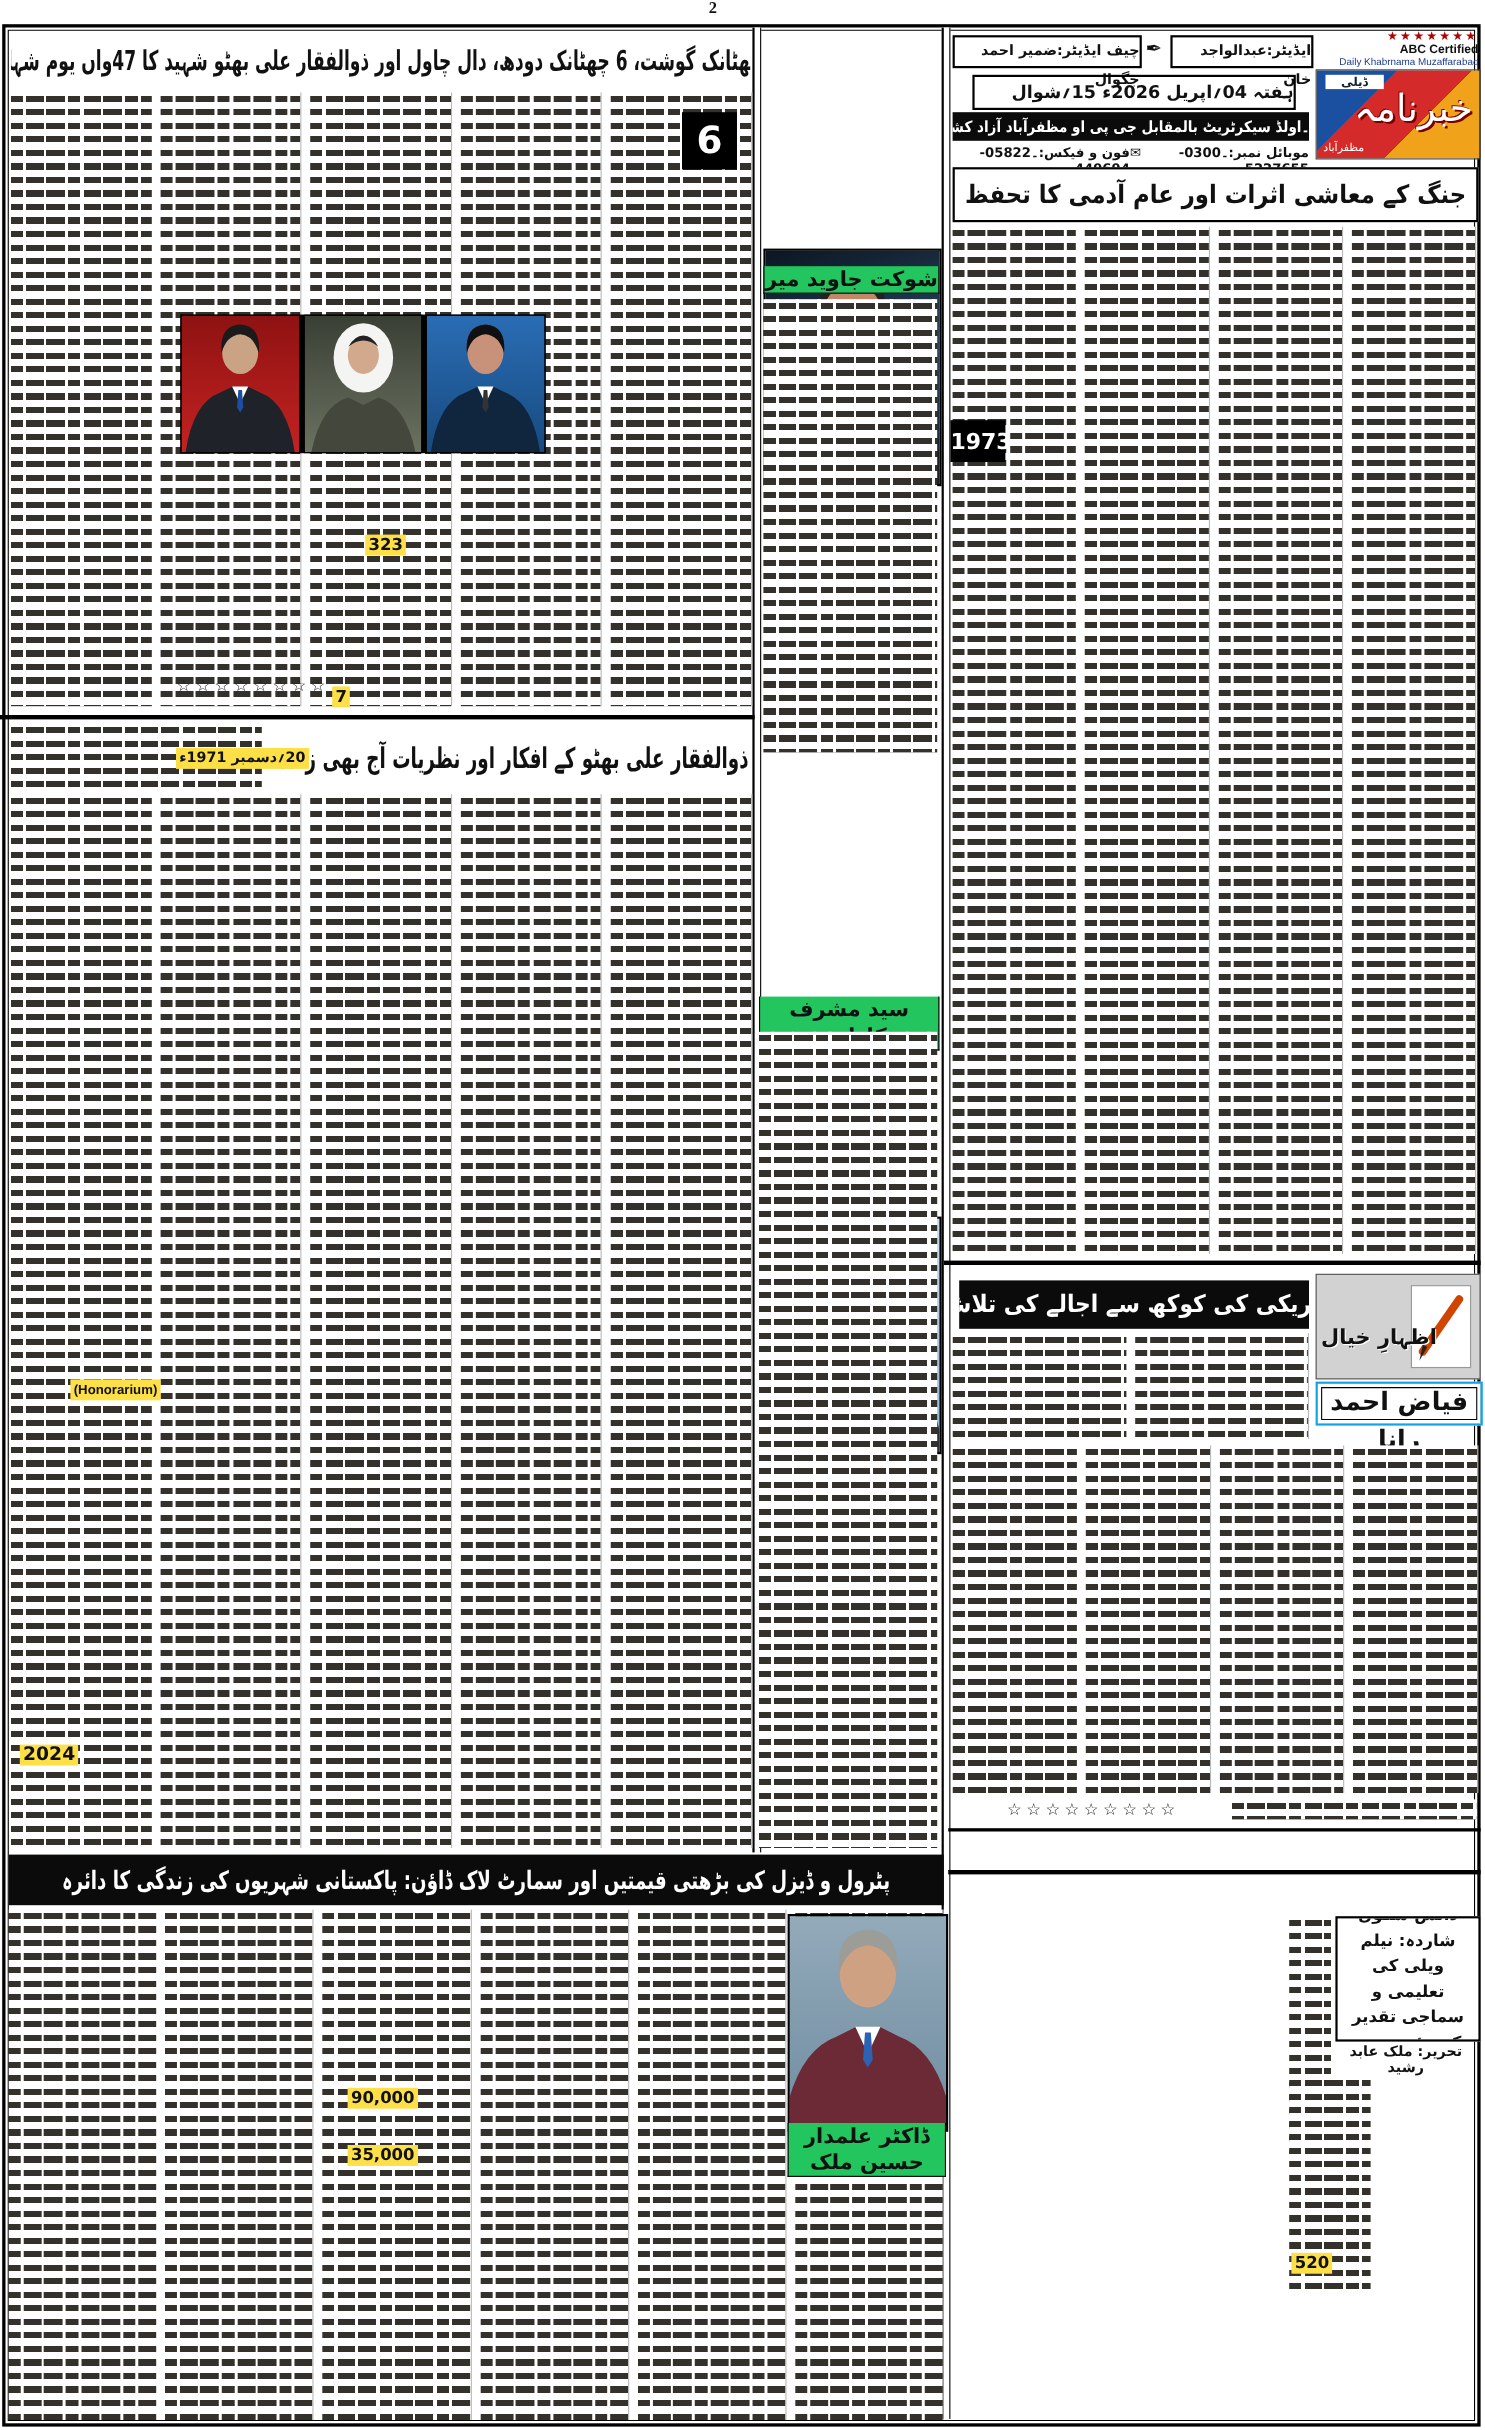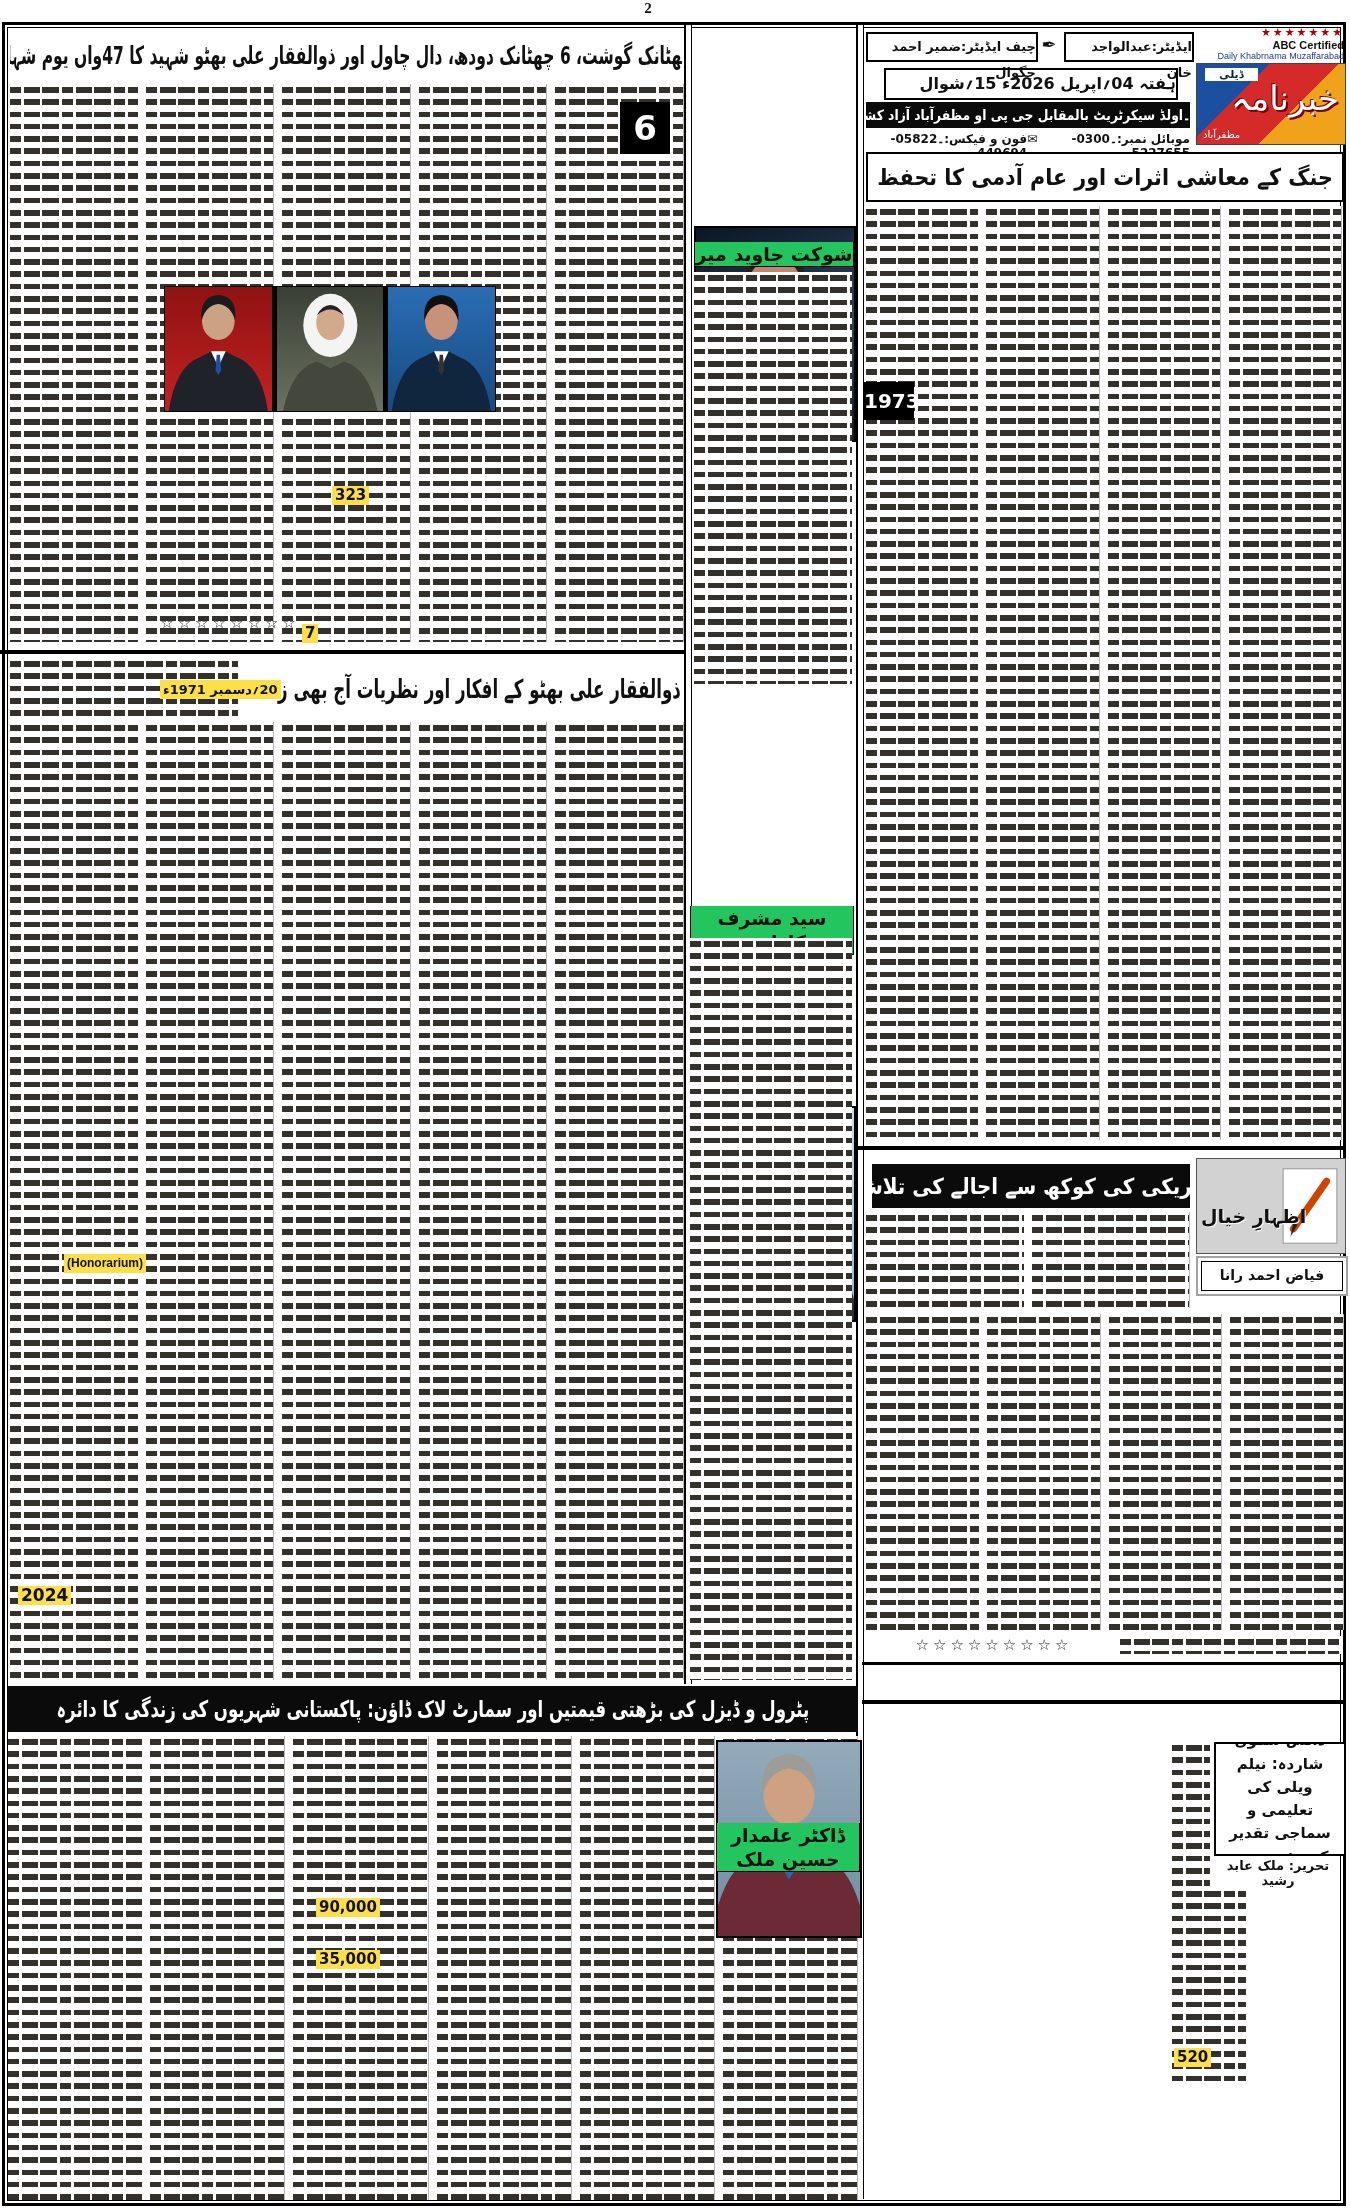--- a/index.html
+++ b/index.html
@@ -40,22 +40,22 @@
   
   .edbox{border:2px solid #000;font-weight:bold;font-size:13px;text-align:right;line-height:26px;}
   .logoart{background:linear-gradient(135deg,#1b4fa0 0 32%,#d42a2a 32% 62%,#f0a31a 62%);
            border:1px solid #444;position:relative;}
   .logoart .big{position:absolute;right:6px;top:14px;font-size:34px;font-weight:normal;color:#fff;
                 text-shadow:2px 2px 0 #7a0000, -1px -1px 0 #7a0000;}
   .logoart .daily{position:absolute;left:8px;top:4px;background:#fff;color:#123;
                   font-size:11px;font-weight:bold;padding:0 14px;}
   .logoart .city{position:absolute;left:6px;bottom:4px;color:#fff;font-size:10px;}
   .izhar{background:#d2d2d2;border:1px solid #555;}
-  .authorbox{border:2px solid #a3a3a3;box-shadow:inset 0 0 0 3px #fff, inset 0 0 0 4px #000;
-             font-weight:bold;font-size:14px;text-align:center;line-height:34px;background:#fff;}
+  .authorbox{border:2px solid #0ea5e9;box-shadow:inset 0 0 0 3px #fff, inset 0 0 0 4px #000;
+             font-weight:bold;font-size:23px;text-align:center;line-height:34px;background:#fff;}
   
   .bg-shaukat{background:linear-gradient(160deg,#0b1622,#2b4663 55%,#0e1a28);}
   .bg-kazmi{background:linear-gradient(180deg,#c2ddf0,#8fb8d8);}
   .bg-alamdar{background:linear-gradient(180deg,#93aaba,#6f8da1);}
   .bg-zab{background:linear-gradient(180deg,#8f1212,#c32222);}
   .bg-benazir{background:linear-gradient(180deg,#3a3f35,#6b7260);}
   .bg-bilawal{background:linear-gradient(180deg,#2a6db4,#174a80);}
 </style>
 </head>
 <body>
@@ -147,21 +147,21 @@
       <div class="tx"></div>
       <div class="tx"></div>
       <div class="tx"></div>
       <div class="tx"></div>
     </div>
   <div class="abs photo bg-alamdar" style="left:716px;top:1740px;width:142px;height:194px;">
     <svg viewBox="0 0 100 110" preserveAspectRatio="xMidYMax slice">
         <use href="#person" style="--suit:#6b2a35;--skin:#cfa183;--hair:#9c9c98;--tie:#2b62b4"></use>
       </svg>
   </div>
-  <div class="abs caption u" style="left:716px;top:1823px;width:142px;">ڈاکٹر علمدار حسین ملک</div>
+  <div class="abs caption u" style="left:716px;top:1930px;width:142px;">ڈاکٹر علمدار حسین ملک</div>
   <div class="abs chip" style="left:316px;top:1898px;">90,000</div>
   <div class="abs chip" style="left:316px;top:1950px;">35,000</div>
 
   <div class="abs photo bg-shaukat" style="left:694px;top:28px;width:158px;height:212px;">
     <svg viewBox="0 0 100 110" preserveAspectRatio="xMidYMax slice">
         <use href="#person" style="--suit:#1d1f24;--skin:#c2876b;--hair:#23201d;--tie:#14141c"></use>
       </svg>
   </div>
   <div class="abs caption u" style="left:694px;top:242px;width:158px;">شوکت جاوید میر</div>
   <div class="abs cols" style="left:694px;top:272px;width:158px;height:412px;">

